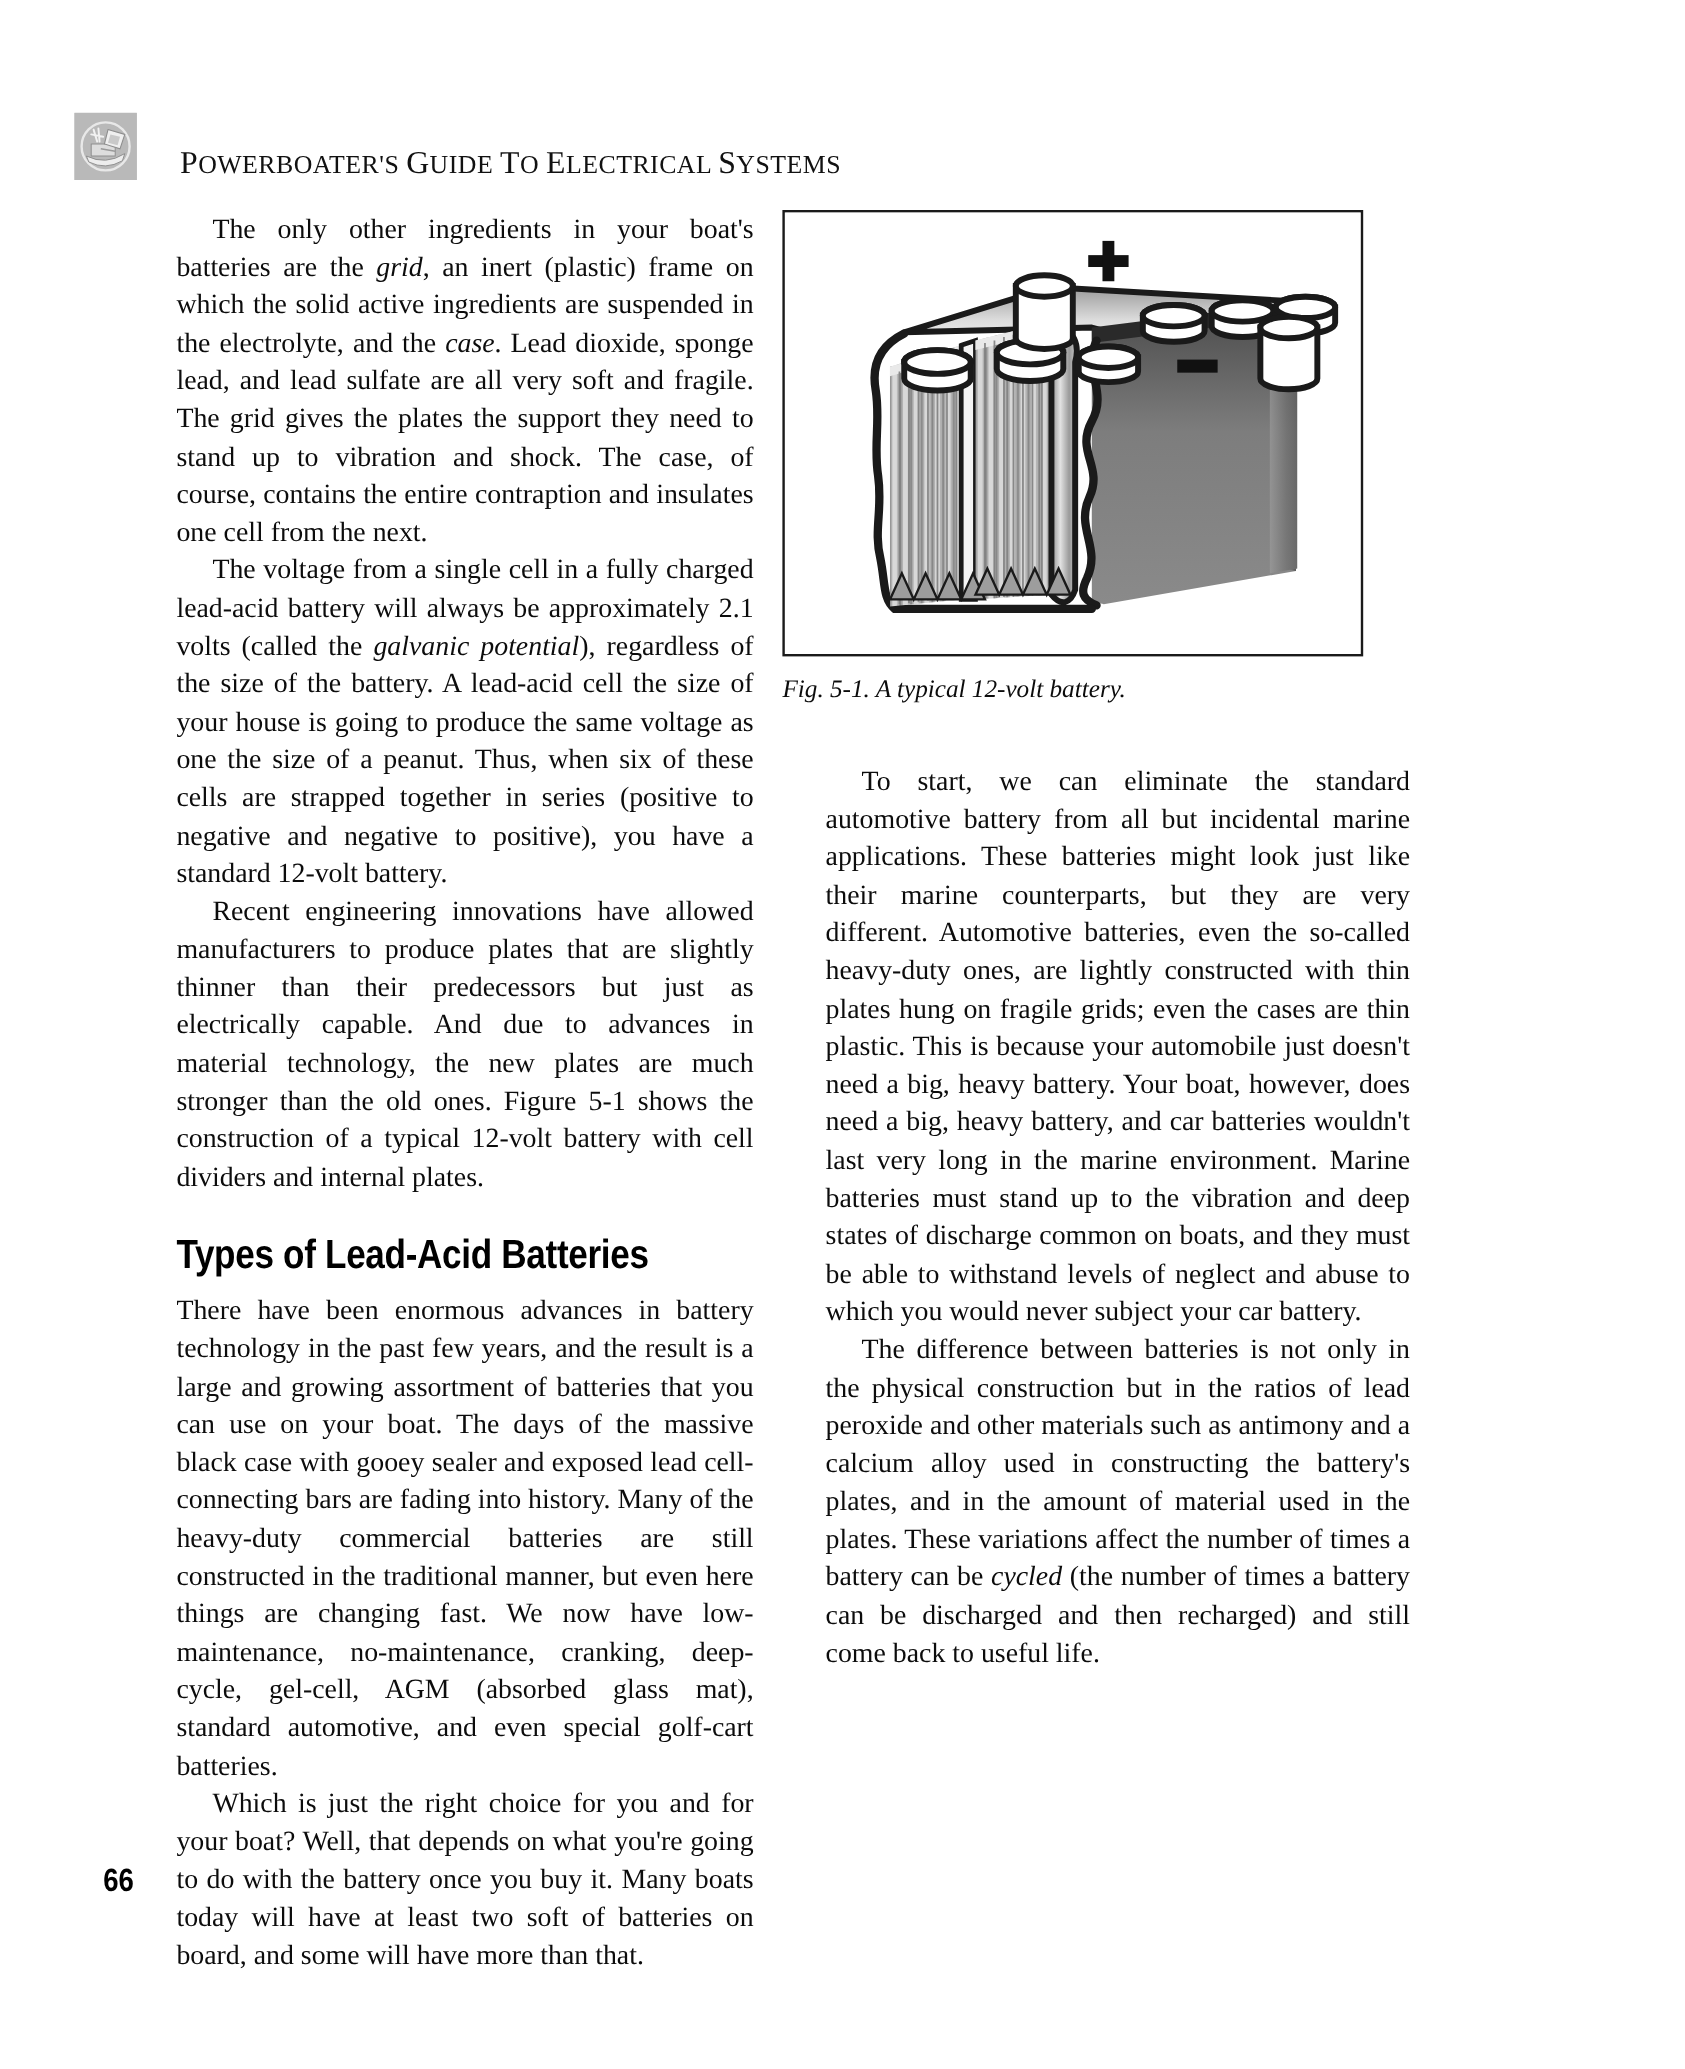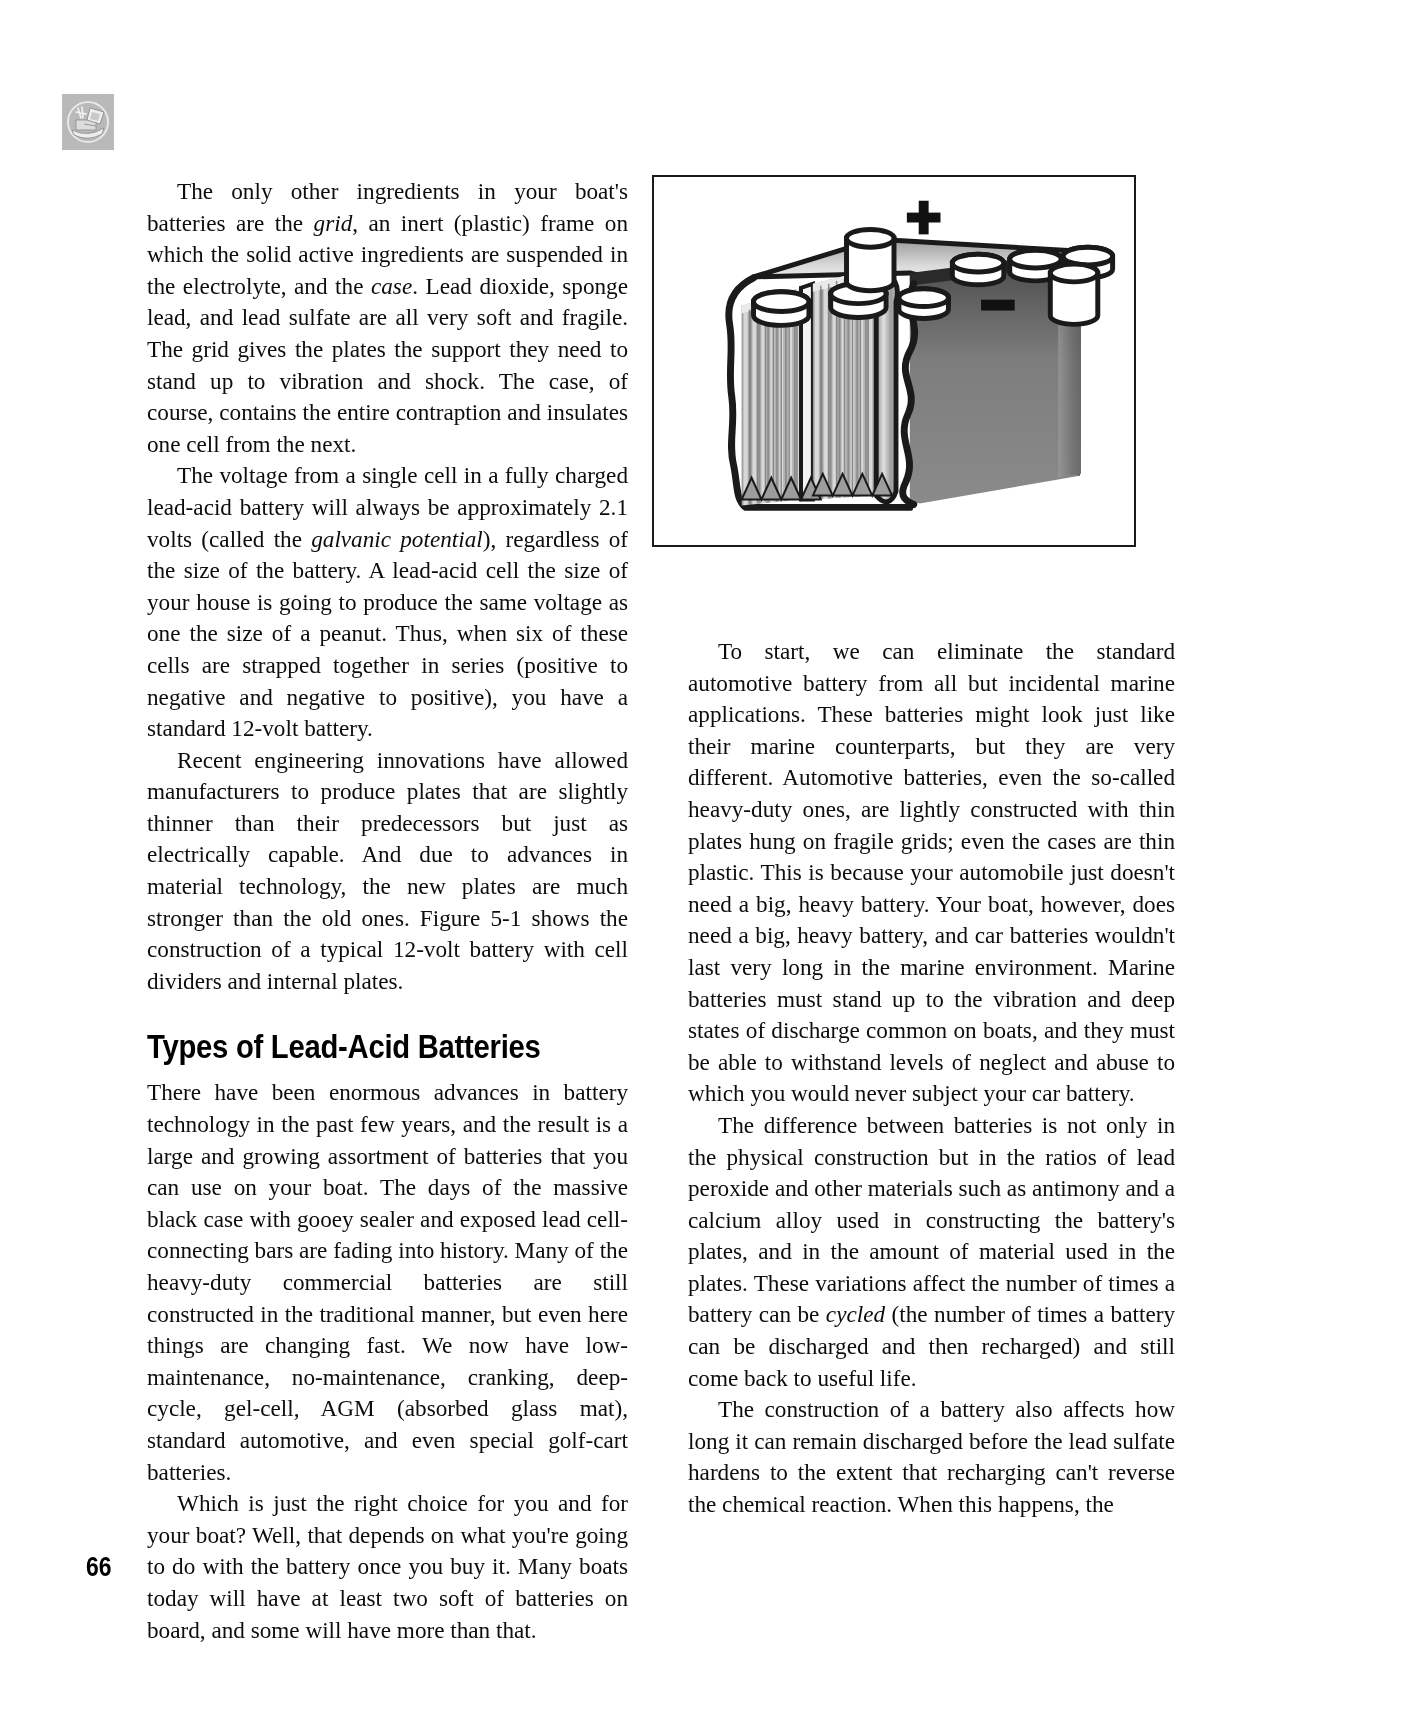--- a/index.html
+++ b/index.html
@@ -130,20 +130,23 @@
       <svg viewBox="0 0 52 56" width="52" height="56" aria-hidden="true">
         <rect x="0" y="0" width="52" height="56" fill="#b9b9b9"></rect>
         <circle cx="26" cy="28" r="20" fill="none" stroke="#e8e8e8" stroke-width="2"></circle>
         <path d="M10 36 Q26 44 42 34 L40 40 Q26 48 12 41 Z" fill="#ededed" stroke="#8d8d8d" stroke-width="0.8"></path>
         <rect x="14" y="26" width="20" height="10" fill="#dddddd" stroke="#8d8d8d" stroke-width="0.8"></rect>
         <path d="M28 14 L42 18 L38 30 L25 26 Z" fill="#efefef" stroke="#8d8d8d" stroke-width="0.9"></path>
         <path d="M30 18 L38 20 L36 27 L28 25 Z" fill="#c9c9c9"></path>
         <path d="M16 14 L19 24 M20 13 L21 24 M14 18 L24 20" stroke="#f2f2f2" stroke-width="1.6" stroke-linecap="round"></path>
         <path d="M22 30 L34 32" stroke="#9a9a9a" stroke-width="1.2"></path>
       </svg>
+    </div>
+    <div class="running-head">
+      <span><span class="cap">P</span><span>OWERBOATER'S</span> <span class="cap">G</span><span>UIDE</span> <span class="cap">T</span><span>O</span> <span class="cap">E</span><span>LECTRICAL</span> <span class="cap">S</span><span>YSTEMS</span></span>
     </div>
   </div>
 
   <div class="figure">
     <div class="figure-frame">
       <svg viewBox="0 0 484 372" preserveAspectRatio="xMidYMid meet">
         <defs>
           <linearGradient id="gTop" x1="0" y1="0" x2="0" y2="1">
             <stop offset="0%" stop-color="#9a9a9a"></stop>
             <stop offset="55%" stop-color="#dcdcdc"></stop>
@@ -274,38 +277,38 @@
         <g>
           <rect x="255" y="36" width="34" height="10" fill="#111111"></rect>
           <rect x="267" y="24" width="10" height="34" fill="#111111"></rect>
         </g>
 
         <g>
           <rect x="330" y="124" width="34" height="11" fill="#111111"></rect>
         </g>
       </svg>
     </div>
+    <div class="figure-caption">Fig. 5-1. A typical 12-volt battery.</div>
   </div>
 
   <div class="col col-left">
     <div>
         <p><span>The only other ingredients in your boat's batteries are the </span><em>grid</em><span>, an inert (plastic) frame on which the solid active ingredients are suspended in the electrolyte, and the </span><em>case</em><span>. Lead dioxide, sponge lead, and lead sulfate are all very soft and fragile. The grid gives the plates the support they need to stand up to vibration and shock. The case, of course, contains the entire contraption and insulates one cell from the next.</span></p>
         <p><span>The voltage from a single cell in a fully charged lead-acid battery will always be approximately 2.1 volts (called the </span><em>galvanic potential</em><span>), regardless of the size of the battery. A lead-acid cell the size of your house is going to produce the same voltage as one the size of a peanut. Thus, when six of these cells are strapped together in series (positive to negative and negative to positive), you have a standard 12-volt battery.</span></p>
         <p><span>Recent engineering innovations have allowed manufacturers to produce plates that are slightly thinner than their predecessors but just as electrically capable. And due to advances in material technology, the new plates are much stronger than the old ones. Figure 5-1 shows the construction of a typical 12-volt battery with cell dividers and internal plates.</span></p>
       </div>
     <h2 class="section-heading">Types of Lead-Acid Batteries</h2>
     <div>
         <p class="noindent"><span>There have been enormous advances in battery technology in the past few years, and the result is a large and growing assortment of batteries that you can use on your boat. The days of the massive black case with gooey sealer and exposed lead cell-connecting bars are fading into history. Many of the heavy-duty commercial batteries are still constructed in the traditional manner, but even here things are changing fast. We now have low-maintenance, no-maintenance, cranking, deep-cycle, gel-cell, AGM (absorbed glass mat), standard automotive, and even special golf-cart batteries.</span></p>
         <p><span>Which is just the right choice for you and for your boat? Well, that depends on what you're going to do with the battery once you buy it. Many boats today will have at least two soft of batteries on board, and some will have more than that.</span></p>
       </div>
   </div>
 
   <div class="col col-right">
     <div>
         <p><span>To start, we can eliminate the standard automotive battery from all but incidental marine applications. These batteries might look just like their marine counterparts, but they are very different. Automotive batteries, even the so-called heavy-duty ones, are lightly constructed with thin plates hung on fragile grids; even the cases are thin plastic. This is because your automobile just doesn't need a big, heavy battery. Your boat, however, does need a big, heavy battery, and car batteries wouldn't last very long in the marine environment. Marine batteries must stand up to the vibration and deep states of discharge common on boats, and they must be able to withstand levels of neglect and abuse to which you would never subject your car battery.</span></p>
         <p><span>The difference between batteries is not only in the physical construction but in the ratios of lead peroxide and other materials such as antimony and a calcium alloy used in constructing the battery's plates, and in the amount of material used in the plates. These variations affect the number of times a battery can be </span><em>cycled</em><span> (the number of times a battery can be discharged and then recharged) and still come back to useful life.</span></p>
-        <p><span>The construction of a battery also affects how long it can remain discharged before the lead sulfate hardens to the extent that recharging can't reverse the chemical reaction. When this happens, the</span></p>
       </div>
   </div>
 
   <div class="folio">66</div>
 
 </div>
 
 </body></html>

